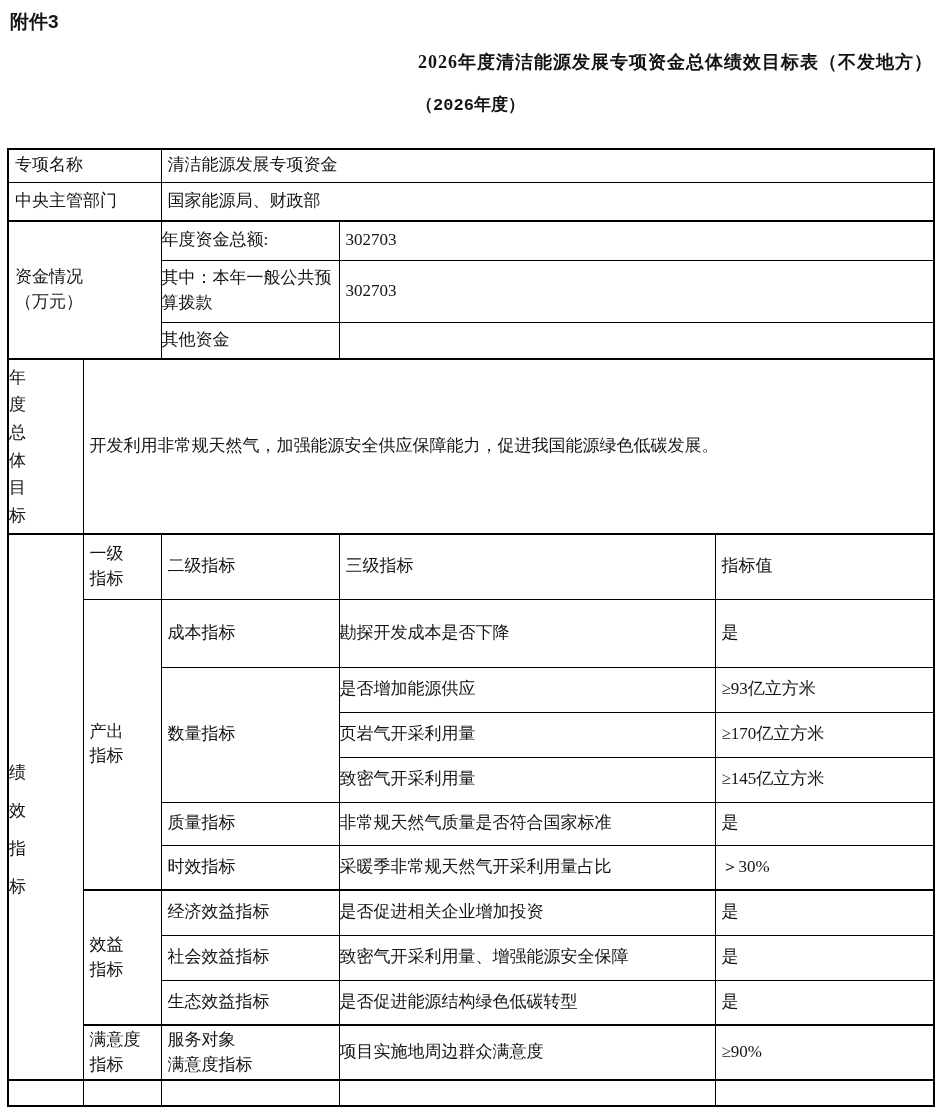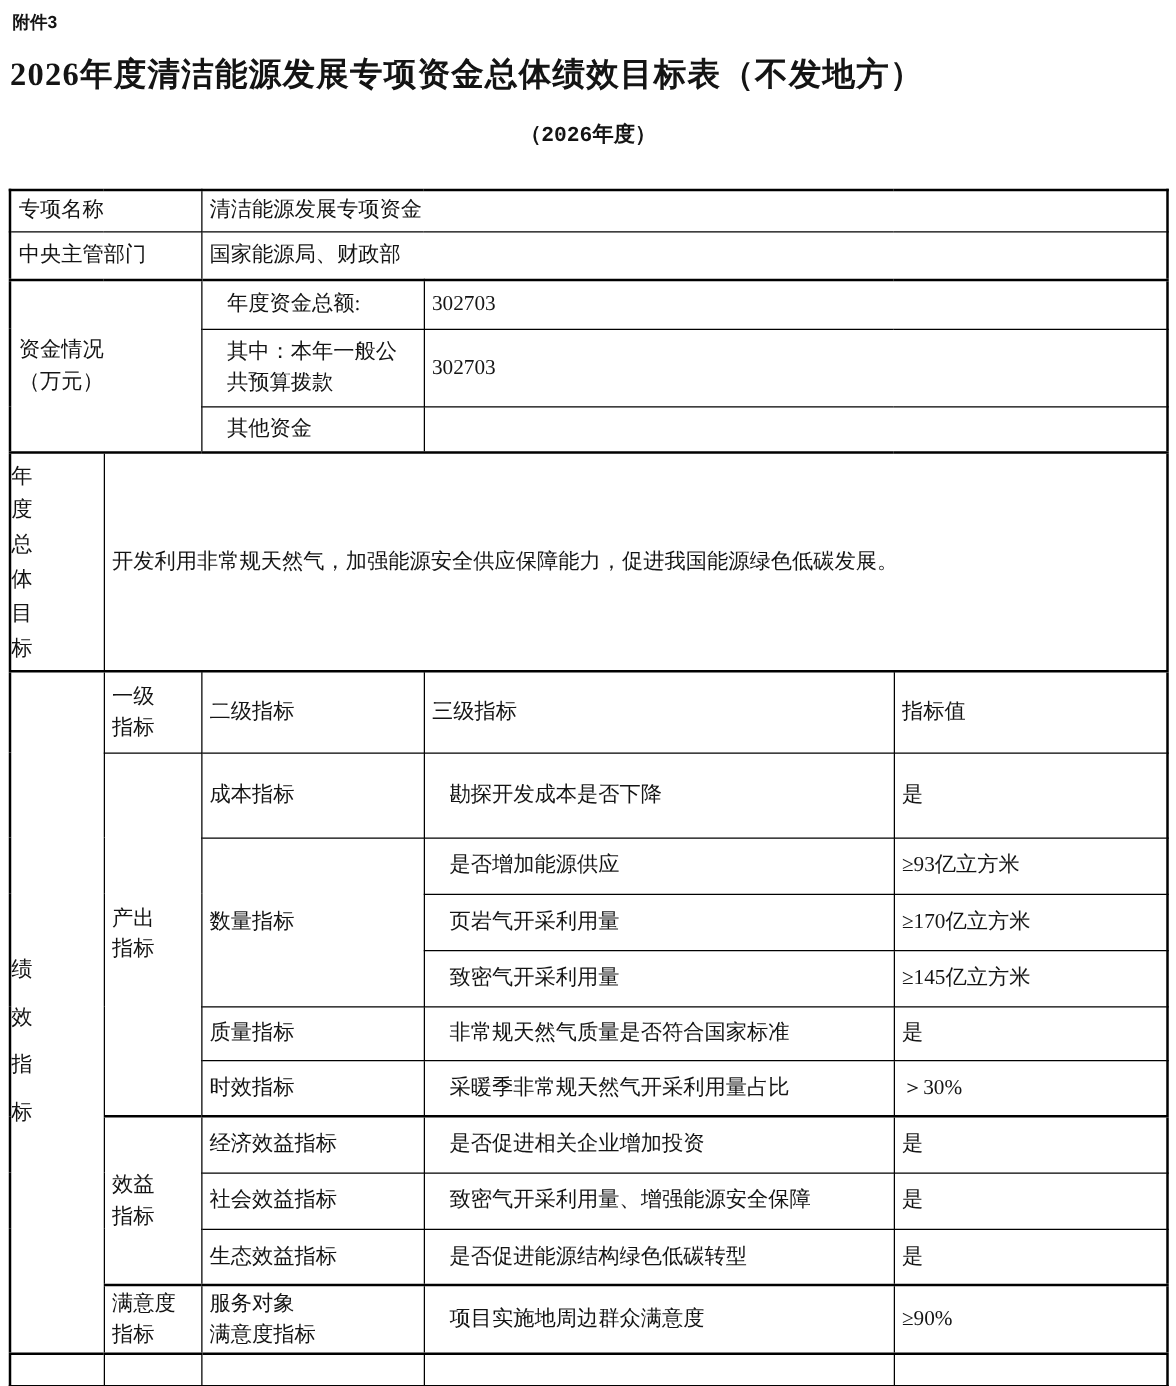--- a/index.html
+++ b/index.html
@@ -4,46 +4,46 @@
 <style>
   * { box-sizing: border-box; }
   html,body { margin:0; padding:0; }
   body {
     width: 941px; height: 1109px; overflow: hidden;
     background: #ffffff; color: #141414;
     font-family: "Liberation Serif", "DejaVu Serif", serif;
   }
   .attachment {
     font-family: "Liberation Sans", "DejaVu Sans", sans-serif;
-    font-weight: 700; font-size: 14px;
+    font-weight: 700; font-size: 19px;
     padding: 9px 0 0 10px;
   }
   .doc-title {
     margin: 15px 8px 0 8px;
-    text-align: left;
-    font-size: 26px; font-weight: 700; letter-spacing: 1px;
+    text-align: right;
+    font-size: 18px; font-weight: 700; letter-spacing: 1px;
   }
   .doc-subtitle {
     margin-top: 19px;
     text-align: center;
     font-size: 17px; font-weight: 700; font-family: Liberation Mono, monospace;
   }
   table.main {
     border-collapse: collapse; table-layout: fixed;
     width: 926px; margin: 32px 0 0 7px;
     border: 2px solid #000;
   }
   td {
     border: 1px solid #000;
     font-size: 17px; line-height: 1.45;
     padding: 2px 6px;
     text-align: left; vertical-align: middle;
     overflow: hidden;
   }
-  td.l { text-align: left; padding-left: 20px; }
+  td.l { text-align: left; padding-left: 0; }
   .stack { white-space: pre-line; }
   .vchars { white-space: pre-line; line-height: 1.62; padding: 0; }
   #perf-section-label { line-height: 2.25; padding-top: 46px; }
   tr.thick > td { border-bottom-width: 2px; }
   tr.tt > td { border-top-width: 2px; }
 </style>
 </head>
 <body>
 
 <div class="attachment">附件3</div>

